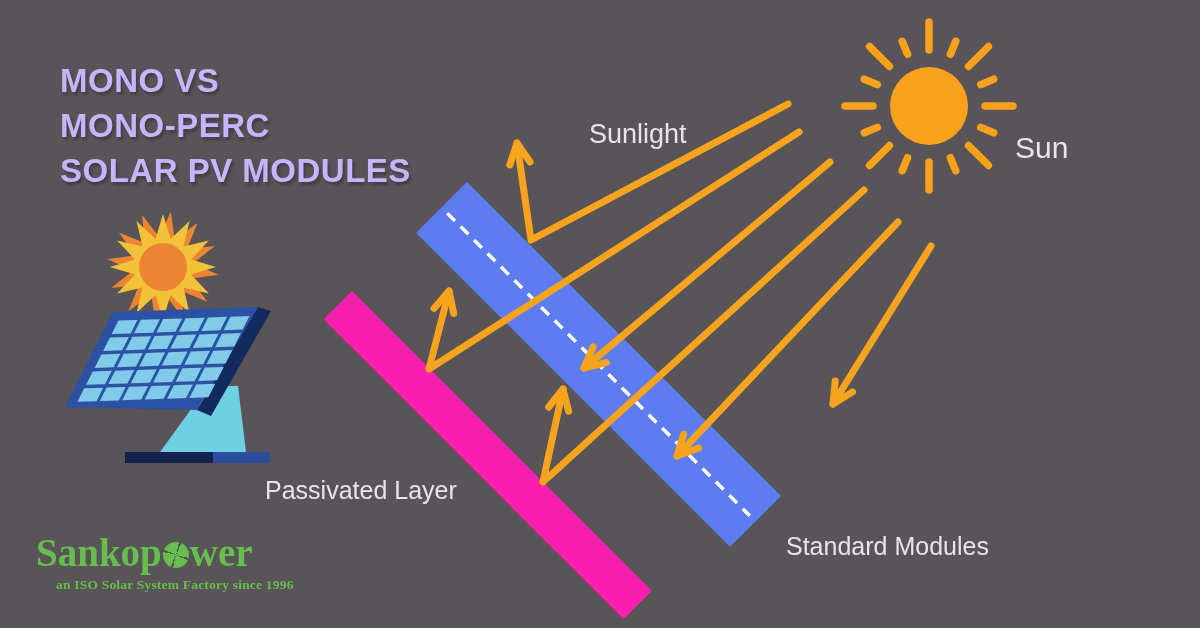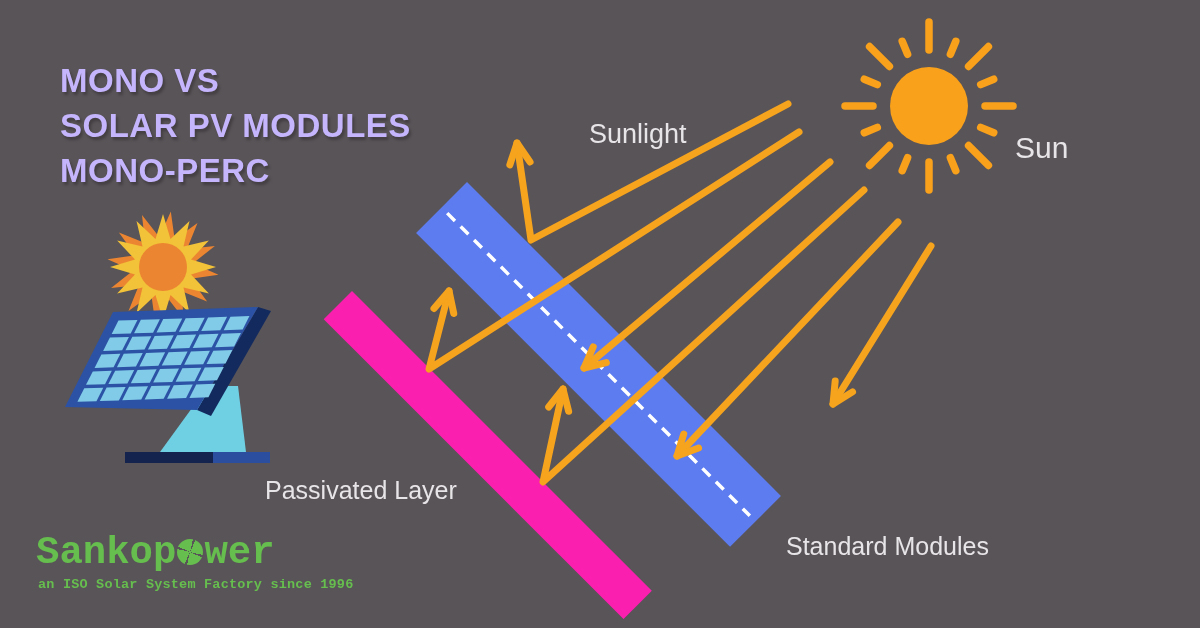--- a/index.html
+++ b/index.html
@@ -7,25 +7,25 @@
   #stage{position:absolute;inset:0;}
   #diagram-svg{position:absolute;left:0;top:0;width:1200px;height:628px;}
   .label{position:absolute;font-family:"Liberation Sans",sans-serif;color:#e8e5e8;white-space:nowrap;}
   #sunlight-label{left:589px;top:93px;font-size:27px;margin-top:26px;}
   #sun-label{left:1015px;top:131px;font-size:30px;}
   #passivated-label{left:265px;top:476px;font-size:25px;}
   #standard-label{left:786px;top:532px;font-size:25px;}
   #page-title{position:absolute;left:60px;top:58px;font-family:"Liberation Sans",sans-serif;
     font-weight:bold;font-size:33px;line-height:45px;letter-spacing:.5px;color:#57bd57;
     text-shadow:2px 3px 3px rgba(0,0,0,.28);}
-  #brand{position:absolute;left:36px;top:532px;font-family:Liberation Mono, monospace;
+  #brand{position:absolute;left:36px;top:532px;font-family:Liberation Serif, serif;
     font-weight:bold;color:#66be4e;}
   .brand-name{font-size:39px;line-height:1.1;}
   #brand-o{display:inline-block;width:26px;height:26px;border-radius:50%;margin:0 1px;vertical-align:-2px;}
-  .tagline{font-size:13.5px;margin-top:2px;margin-left:2px;letter-spacing:.2px;}
+  .tagline{font-size:13.5px;margin-top:2px;margin-left:20px;letter-spacing:.2px;}
 </style>
 </head>
 <body style="background: rgb(89, 84, 88);">
 
 <div id="stage">
 
   <svg id="diagram-svg" viewBox="0 0 1200 628">
 
     <g transform="rotate(45 352 291)">
       <rect x="352" y="291" width="424" height="40" fill="#fb1faf"></rect>
@@ -112,22 +112,22 @@
           <rect x="54.8" y="85.6" width="19" height="15" fill="#82cbe8"></rect>
           <rect x="77.2" y="85.6" width="19" height="15" fill="#82cbe8"></rect>
           <rect x="99.6" y="85.6" width="19" height="15" fill="#82cbe8"></rect>
           <rect x="122.0" y="85.6" width="19" height="15" fill="#82cbe8"></rect>
         </g>
     </g>
   </svg>
 
   <div id="page-title" style="color: #c4b5fd;">
     <div>MONO VS</div>
+    <div>MONO-PERC</div>
     <div>SOLAR PV MODULES</div>
-    <div>MONO-PERC</div>
   </div>
 
   <div id="sunlight-label" class="label" style="color: rgb(232, 229, 232);">Sunlight</div>
   <div id="sun-label" class="label" style="color: rgb(232, 229, 232);">Sun</div>
   <div id="passivated-label" class="label" style="color: rgb(232, 229, 232);">Passivated Layer</div>
   <div id="standard-label" class="label" style="color: rgb(232, 229, 232);">Standard Modules</div>
 
   <div id="brand" style="color: rgb(102, 190, 78);">
     <div class="brand-name"><span>Sankop</span><span id="brand-o" style="background: conic-gradient(from 115deg, rgb(102, 190, 78) 0deg, rgb(102, 190, 78) 78deg, rgb(89, 84, 88) 78deg, rgb(89, 84, 88) 90deg, rgb(102, 190, 78) 90deg, rgb(102, 190, 78) 168deg, rgb(89, 84, 88) 168deg, rgb(89, 84, 88) 180deg, rgb(102, 190, 78) 180deg, rgb(102, 190, 78) 258deg, rgb(89, 84, 88) 258deg, rgb(89, 84, 88) 270deg, rgb(102, 190, 78) 270deg, rgb(102, 190, 78) 348deg, rgb(89, 84, 88) 348deg, rgb(89, 84, 88) 360deg);"></span><span>wer</span></div>
     <div class="tagline">an ISO Solar System Factory since 1996</div>

